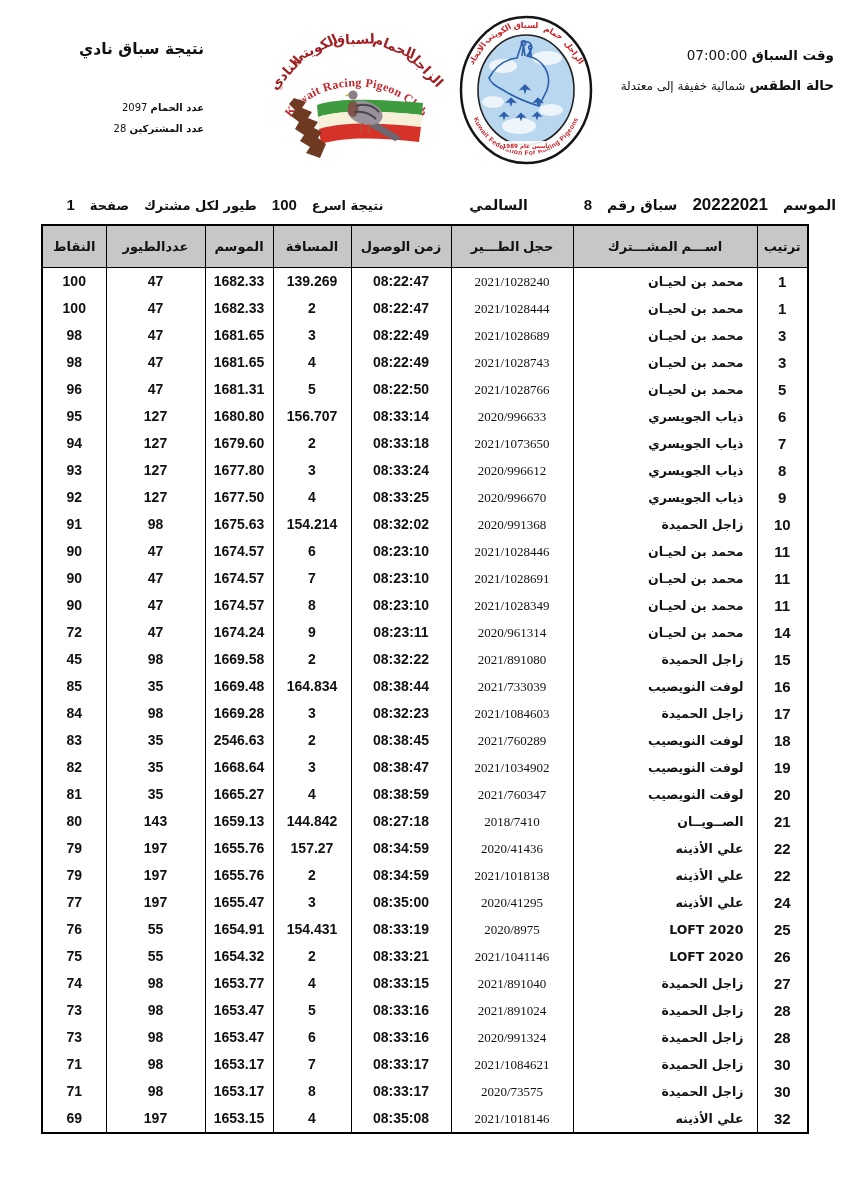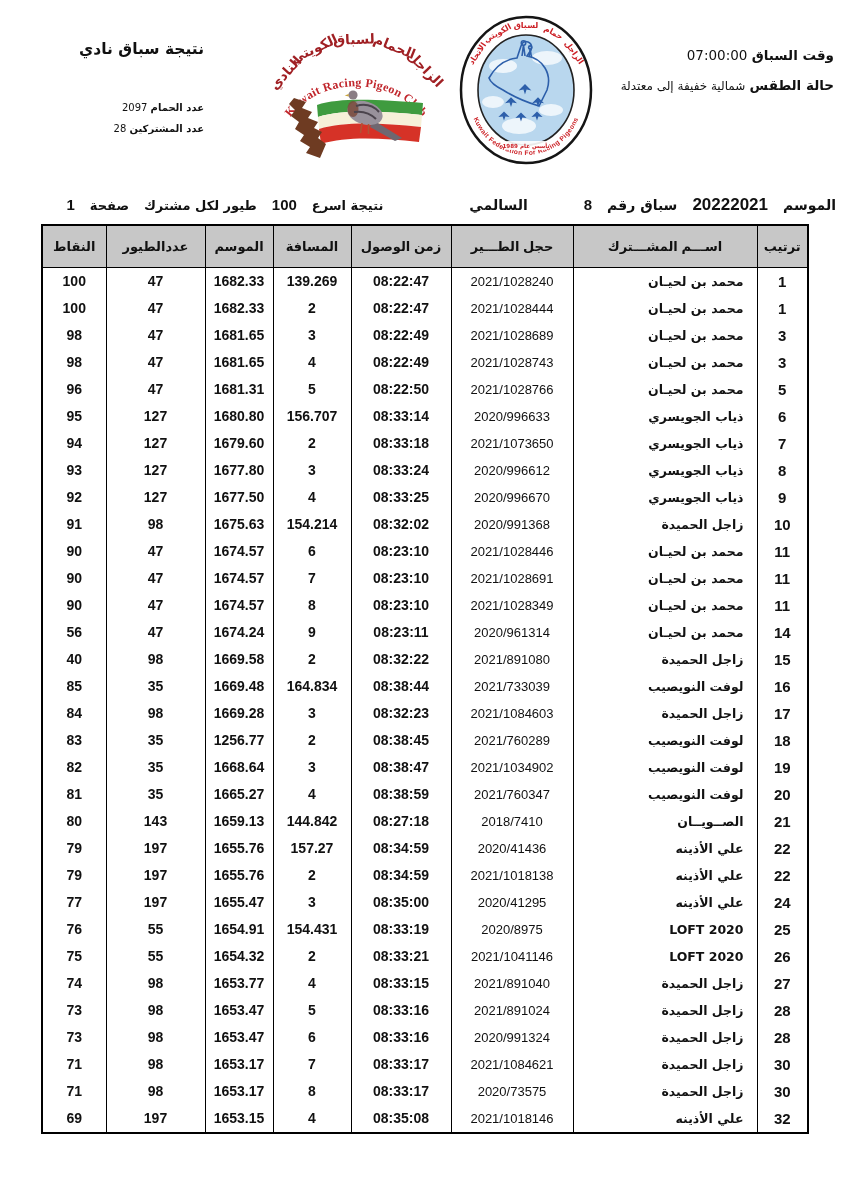--- a/index.html
+++ b/index.html
@@ -58,21 +58,21 @@
     font-size:13px; font-weight:bold; padding:0; white-space:nowrap; overflow:hidden;
   }
   .results td {
     border-left:1px solid #000; border-right:1px solid #000;
     height:27px; line-height:27px; padding:0;
     text-align:center; font-weight:bold; font-size:14px;
     white-space:nowrap; overflow:hidden;
   }
   .results td.c-rank { font-size:15px; }
   .results td.c-name { text-align:right; padding-left:0; padding-right:13px; font-size:12.5px; font-family:"DejaVu Sans",sans-serif; }
-  .results td.c-ring { font-weight:normal; font-size:13px; }
+  .results td.c-ring { font-weight:normal; font-size:13px;font-family:Liberation Serif, serif; }
 </style>
 </head>
 <body>
 
 <div class="page">
 
   <div class="hdr">
 
     <div class="left-block">
       <div class="lb-title">نتيجة سباق نادي</div>
@@ -351,31 +351,31 @@
           <td class="c-points">90</td>
         </tr>
         <tr>
           <td class="c-rank">14</td>
           <td class="c-name">محمد بن لحيـان</td>
           <td class="c-ring">2020/961314</td>
           <td class="c-time">08:23:11</td>
           <td class="c-dist">9</td>
           <td class="c-speed">1674.24</td>
           <td class="c-birds">47</td>
-          <td class="c-points">56</td>
+          <td class="c-points">72</td>
         </tr>
         <tr>
           <td class="c-rank">15</td>
           <td class="c-name">زاجل الحميدة</td>
           <td class="c-ring">2021/891080</td>
           <td class="c-time">08:32:22</td>
           <td class="c-dist">2</td>
           <td class="c-speed">1669.58</td>
           <td class="c-birds">98</td>
-          <td class="c-points">40</td>
+          <td class="c-points">45</td>
         </tr>
         <tr>
           <td class="c-rank">16</td>
           <td class="c-name">لوفت النويصيب</td>
           <td class="c-ring">2021/733039</td>
           <td class="c-time">08:38:44</td>
           <td class="c-dist">164.834</td>
           <td class="c-speed">1669.48</td>
           <td class="c-birds">35</td>
           <td class="c-points">85</td>
@@ -389,21 +389,21 @@
           <td class="c-speed">1669.28</td>
           <td class="c-birds">98</td>
           <td class="c-points">84</td>
         </tr>
         <tr>
           <td class="c-rank">18</td>
           <td class="c-name">لوفت النويصيب</td>
           <td class="c-ring">2021/760289</td>
           <td class="c-time">08:38:45</td>
           <td class="c-dist">2</td>
-          <td class="c-speed">1256.77</td>
+          <td class="c-speed">2546.63</td>
           <td class="c-birds">35</td>
           <td class="c-points">83</td>
         </tr>
         <tr>
           <td class="c-rank">19</td>
           <td class="c-name">لوفت النويصيب</td>
           <td class="c-ring">2021/1034902</td>
           <td class="c-time">08:38:47</td>
           <td class="c-dist">3</td>
           <td class="c-speed">1668.64</td>

